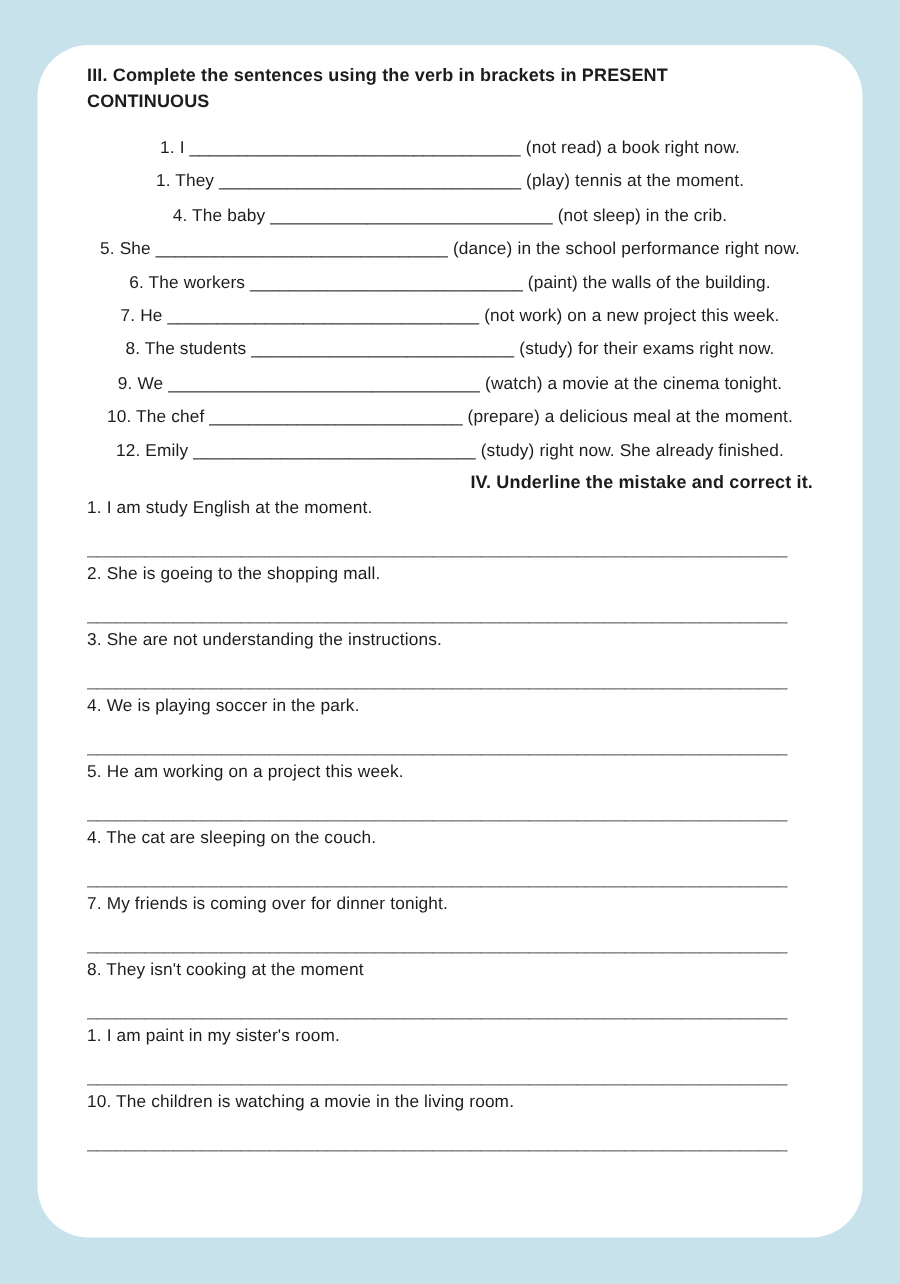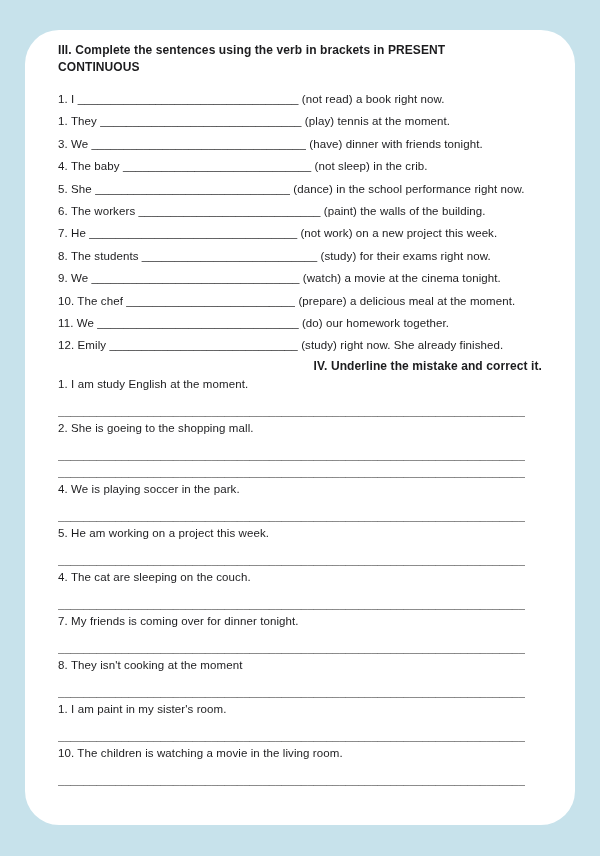--- a/index.html
+++ b/index.html
@@ -30,20 +30,21 @@
     margin-bottom: 12px;
     letter-spacing: 0.1px;
   }
   .s3-list { }
   .s3-item {
     font-size: 11.5px;
     color: #1c1c1e;
     line-height: 22.4px;
     white-space: nowrap;
     letter-spacing: 0.1px;
+    text-align: center;
   }
   .s4-heading {
     font-size: 12px;
     font-weight: bold;
     color: #1c1c1e;
     line-height: 17px;
     margin-top: 1px;
     margin-bottom: 2px;
     letter-spacing: 0.1px;
     text-align: right;
@@ -69,41 +70,40 @@
 </head>
 <body>
 
 <div class="card">
 
   <div class="s3-heading">III. Complete the sentences using the verb in brackets in PRESENT CONTINUOUS</div>
 
   <div class="s3-list">
     <div class="s3-item">1. I __________________________________ (not read) a book right now.</div>
     <div class="s3-item">1. They _______________________________ (play) tennis at the moment.</div>
-    <div class="s3-item">3. We _________________________________ (have) dinner with friends tonight.</div>
     <div class="s3-item">4. The baby _____________________________ (not sleep) in the crib.</div>
     <div class="s3-item">5. She ______________________________ (dance) in the school performance right now.</div>
     <div class="s3-item">6. The workers ____________________________ (paint) the walls of the building.</div>
     <div class="s3-item">7. He ________________________________ (not work) on a new project this week.</div>
     <div class="s3-item">8. The students ___________________________ (study) for their exams right now.</div>
     <div class="s3-item">9. We ________________________________ (watch) a movie at the cinema tonight.</div>
     <div class="s3-item">10. The chef __________________________ (prepare) a delicious meal at the moment.</div>
-    <div class="s3-item">11. We _______________________________ (do) our homework together.</div>
     <div class="s3-item">12. Emily _____________________________ (study) right now. She already finished.</div>
   </div>
 
   <div class="s4-heading">IV. Underline the mistake and correct it.</div>
 
   <div>
     <div class="s4-sentence">1. I am study English at the moment.</div>
     <div class="s4-line">_________________________________________________________________________</div>
 
     <div class="s4-sentence">2. She is goeing to the shopping mall.</div>
     <div class="s4-line">_________________________________________________________________________</div>
 
+    <div class="s4-sentence">3. She are not understanding the instructions.</div>
     <div class="s4-line">_________________________________________________________________________</div>
 
     <div class="s4-sentence">4. We is playing soccer in the park.</div>
     <div class="s4-line">_________________________________________________________________________</div>
 
     <div class="s4-sentence">5. He am working on a project this week.</div>
     <div class="s4-line">_________________________________________________________________________</div>
 
     <div class="s4-sentence">4. The cat are sleeping on the couch.</div>
     <div class="s4-line">_________________________________________________________________________</div>

